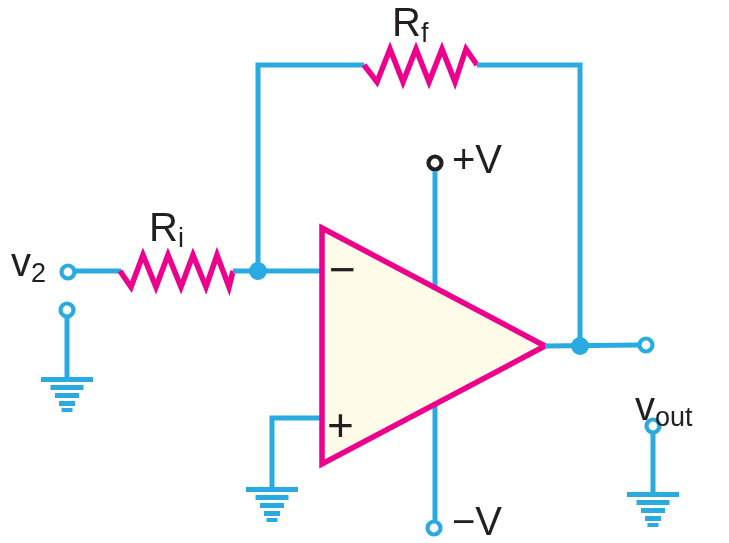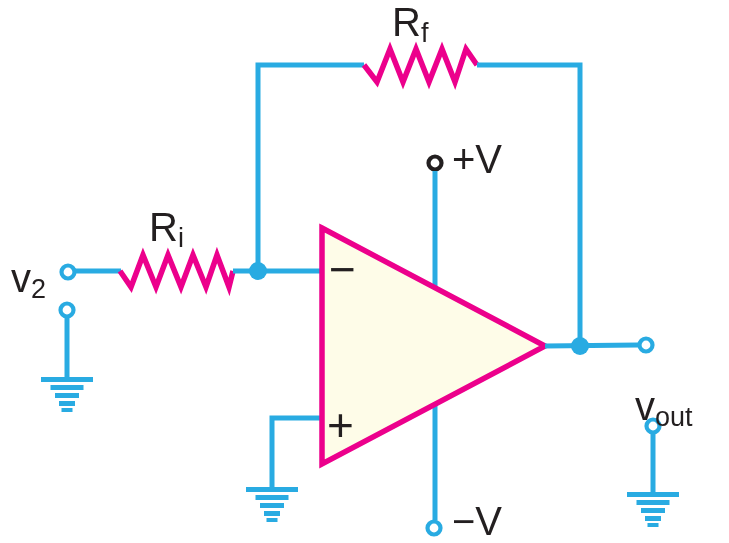--- a/index.html
+++ b/index.html
@@ -95,21 +95,21 @@
 
     <circle class="term" cx="653" cy="426" r="6.5"></circle>
     <line class="wire" x1="653" y1="434" x2="653" y2="494"></line>
     <use href="#gnd" transform="translate(653,492)" class="gnd"></use>
   </svg>
 
   <div class="lbl" style="left:149px; top:205px;"><span>R</span><span class="sub">i</span></div>
 
   <div class="lbl" style="left:392px; top:0px;"><span>R</span><span class="sub">f</span></div>
 
-  <div class="lbl" style="left:11px; top:256px;"><span>v</span><span class="sub">2</span></div>
+  <div class="lbl" style="left:11px; top:240px;"><span>v</span><span class="sub">2</span></div>
 
   <div class="lbl" style="left:452px; top:137px;">+V</div>
 
   <div class="lbl" style="left:452px; top:499px;">−V</div>
 
   <div class="lbl" style="left:635px; top:384px;"><span>v</span><span class="sub">out</span></div>
 
   <div class="sign" style="left:329px; top:246px;">−</div>
 
   <div class="sign" style="left:327px; top:402px;">+</div>

